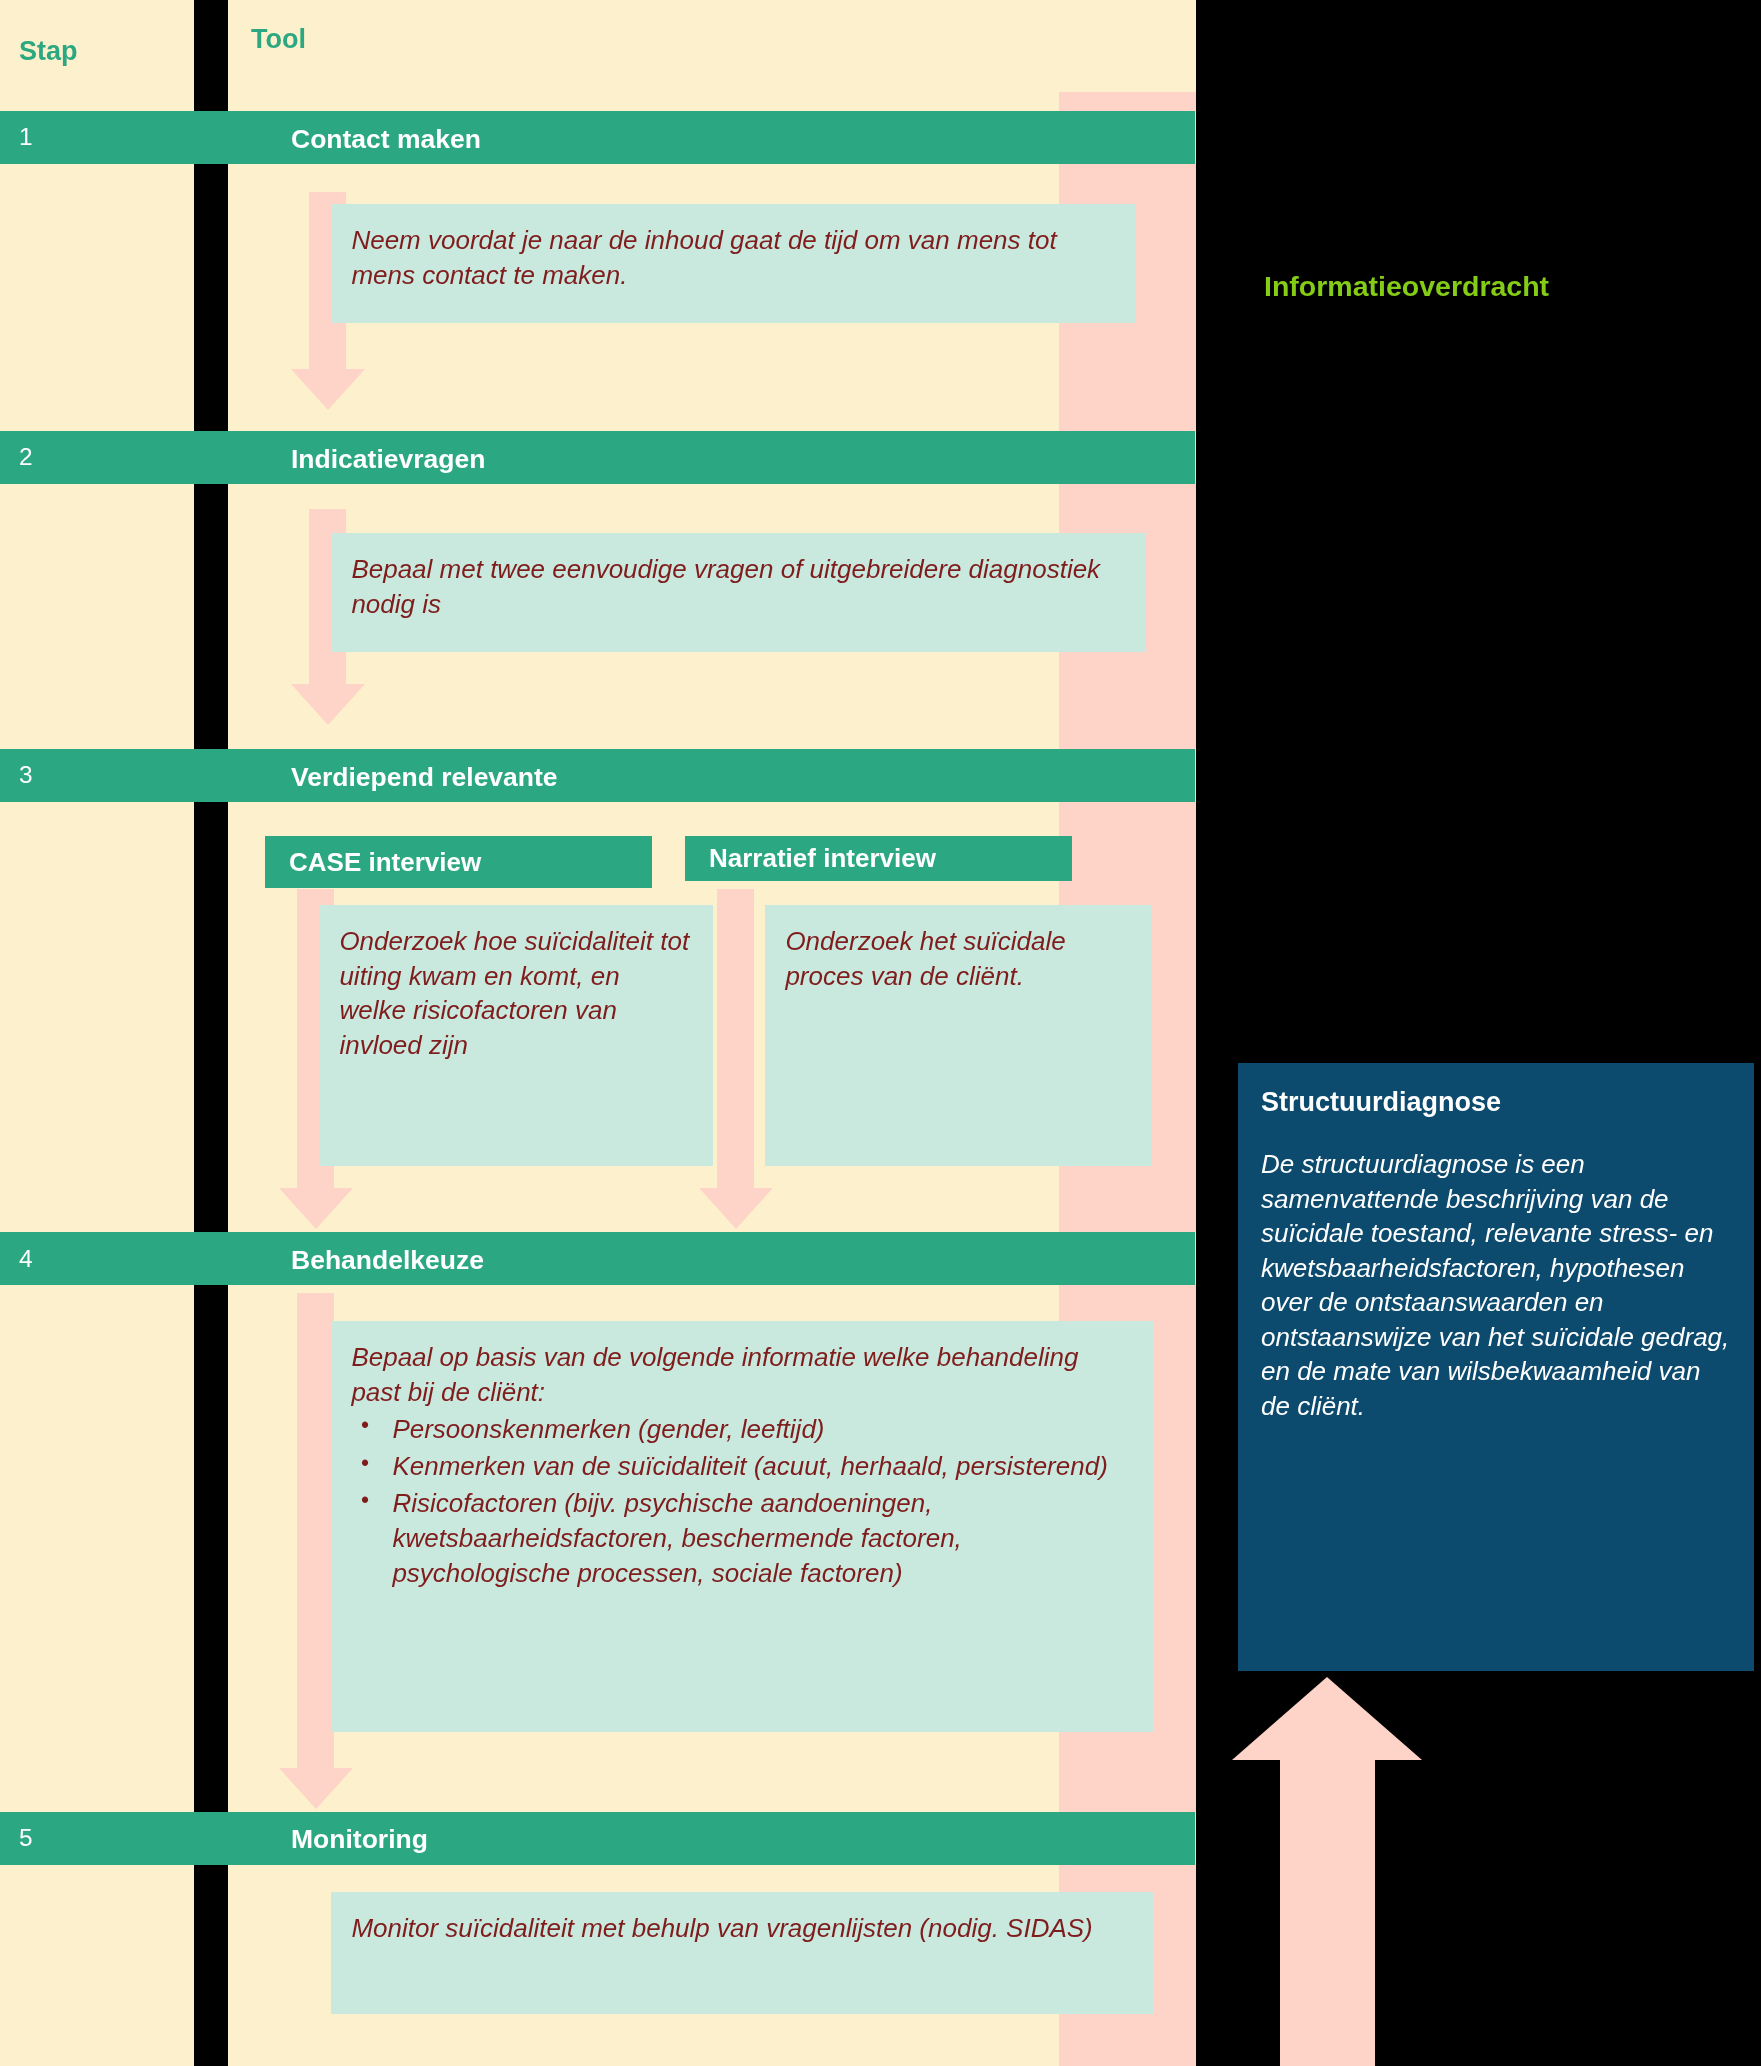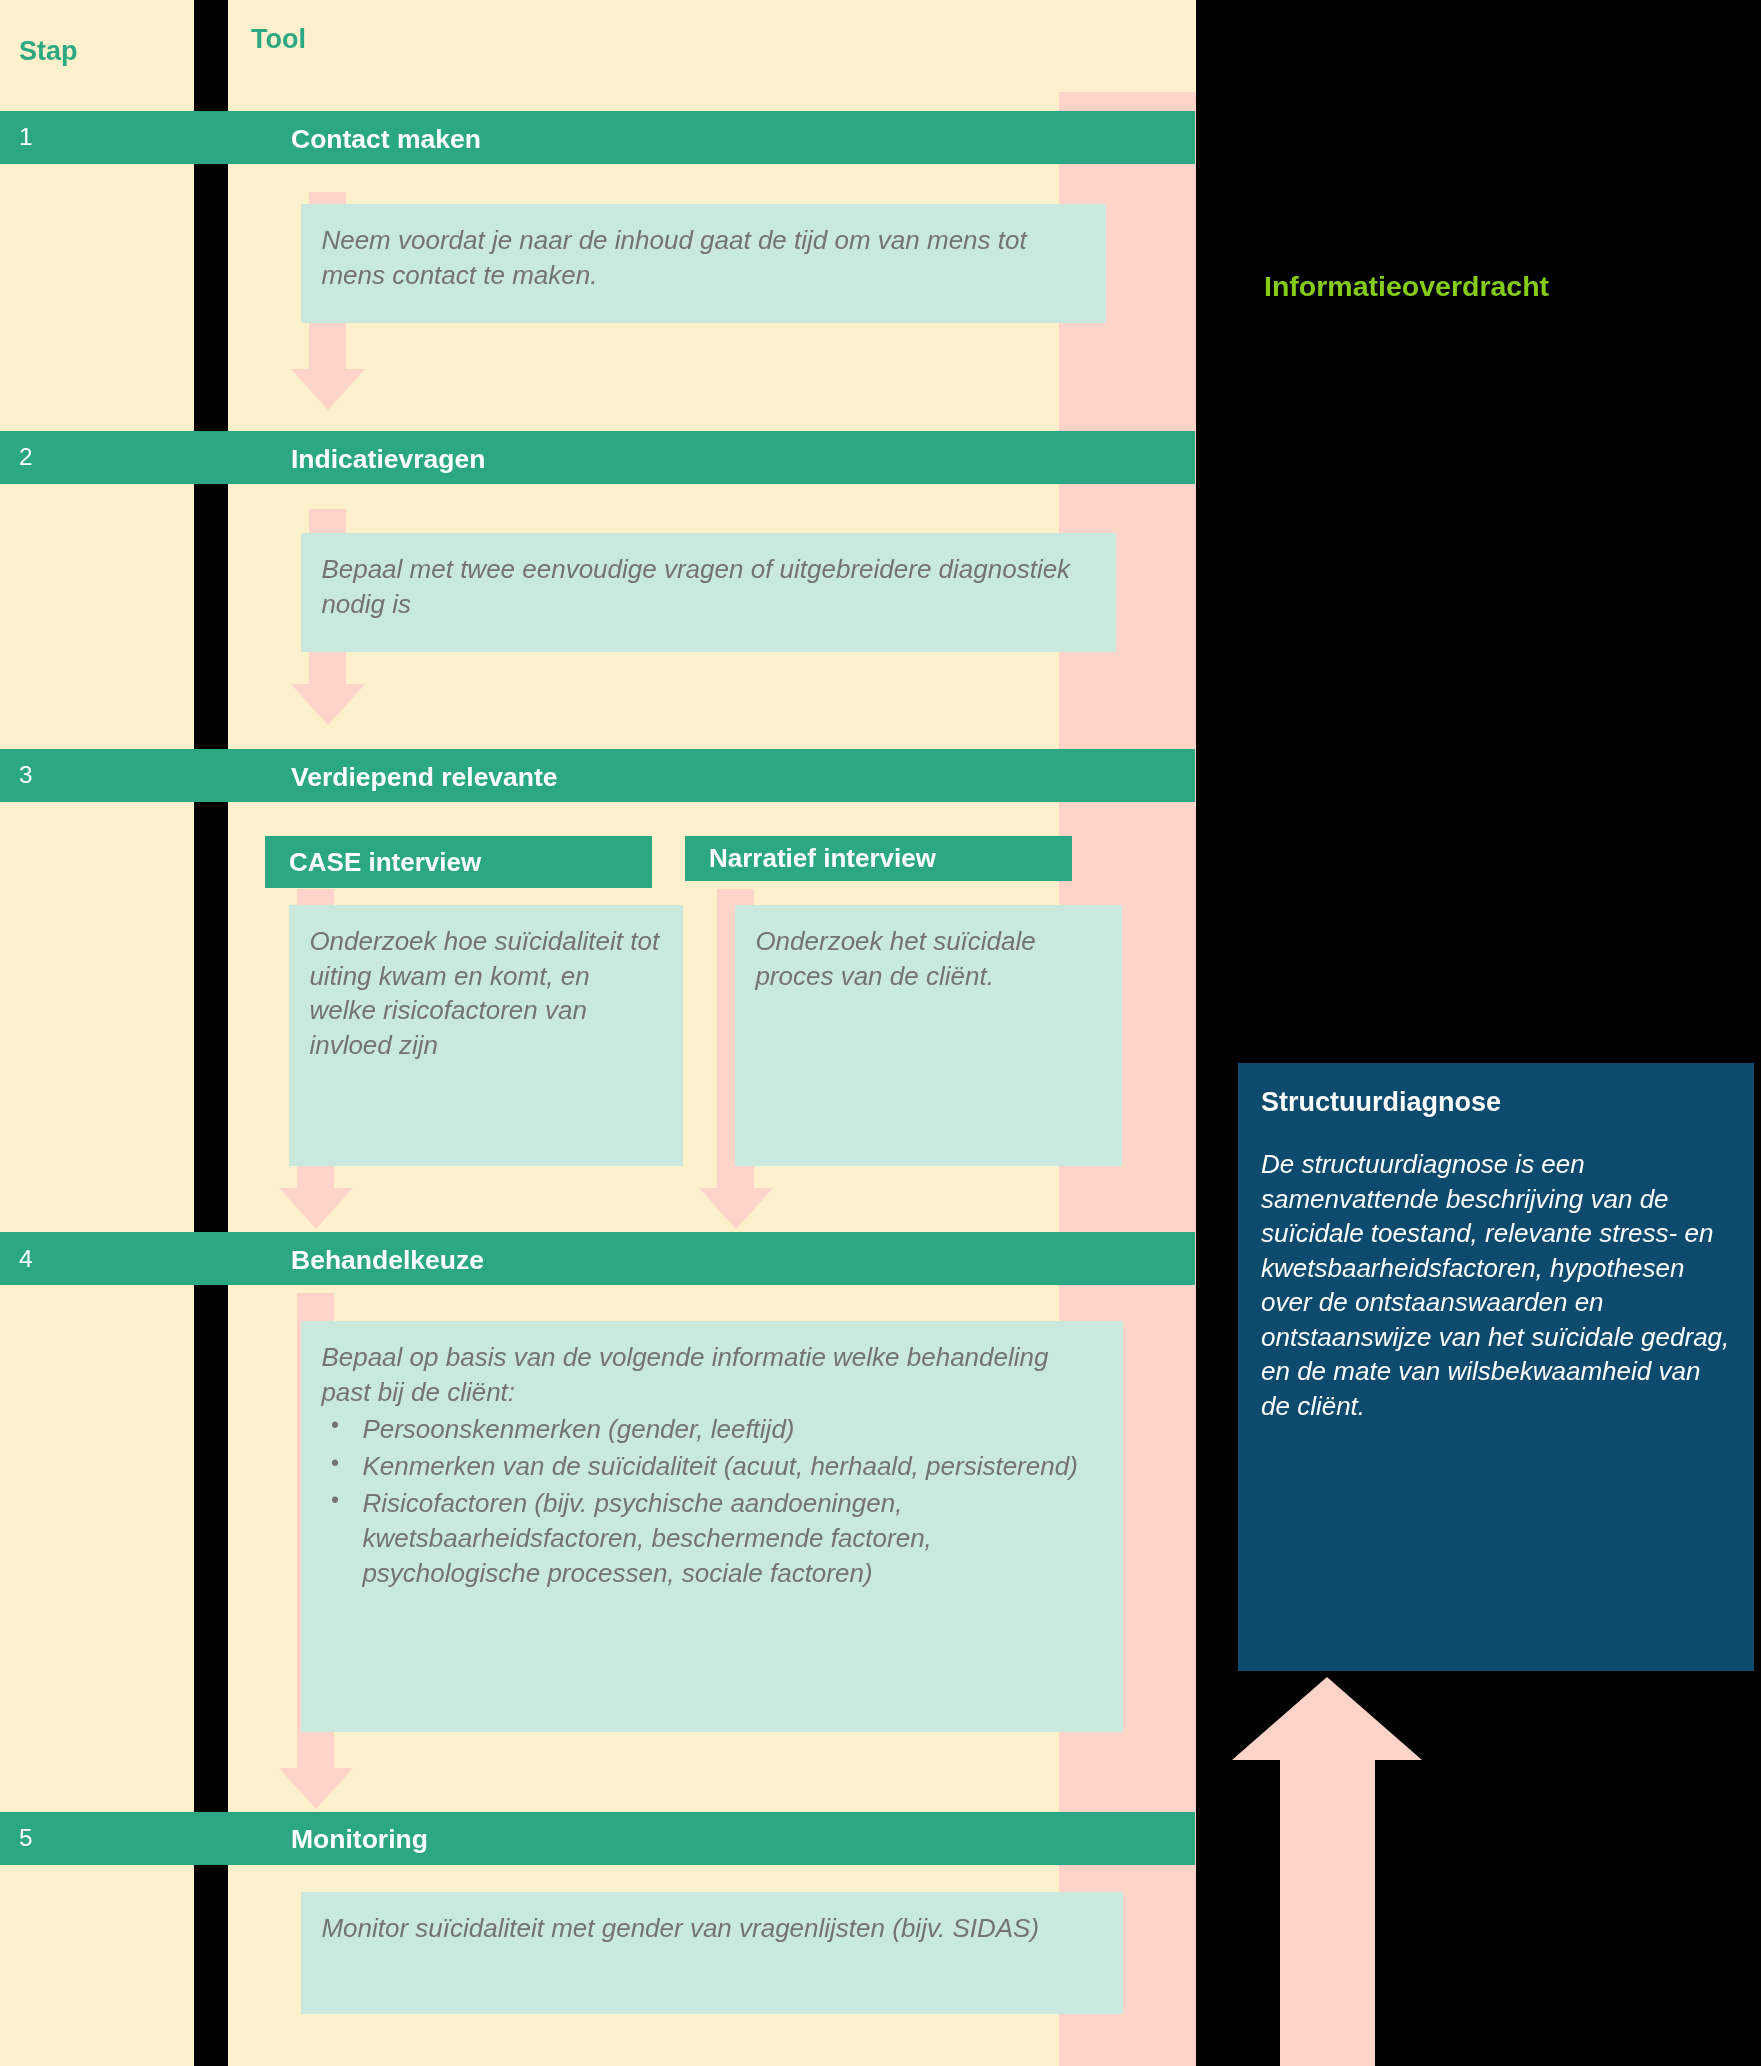--- a/index.html
+++ b/index.html
@@ -53,25 +53,26 @@
 
   
   .hdr{
     position:absolute; color:#2BA881; font-size:27px; font-weight:700; line-height:1;
   }
 
   
   .mint{
     position:absolute;
     background:#C9E8DE;
-    color:#737373;
+    color:#7f1d1d;
     font-style:italic;
     font-size:26px;
     line-height:1.33;
     box-sizing:border-box;
+    margin-left:30px;
   }
   .mint .inner{ padding:19px 20.4px 19px 20.4px; }
 
   .mint ul{ margin:0; padding:0; list-style:none; }
   .mint li{
     position:relative; padding-left:41px; margin-top:2.7px;
   }
   .mint li .bul{
     position:absolute; left:9.5px; top:-1.4px; font-size:23px; font-style:normal;
   }
@@ -230,21 +231,21 @@
         </li>
       </ul>
     </div>
   </div>
 
   <div class="step-bar" style="top:1812px; width:1195px;"></div>
   <div class="step-num" style="top:1826px;">5</div>
   <div class="step-title" style="top:1826px;">Monitoring</div>
 
   <div class="mint" style="left:301px; top:1892px; width:822px; height:122px;">
-    <div class="inner">Monitor suïcidaliteit met gender van vragenlijsten (bijv. SIDAS)</div>
+    <div class="inner">Monitor suïcidaliteit met behulp van vragenlijsten (nodig. SIDAS)</div>
   </div>
 
   <div class="info-label" style="left:1264px; top:272px;">Informatieoverdracht</div>
 
   <div class="big-arrow-up" style="left:1232px; top:1677px; width:190px; height:389px;">
     <div class="head"></div>
     <div class="shaft" style="left:48px; top:83px; width:95px; height:306px;"></div>
   </div>
 
   <div class="struct-box" style="left:1238px; top:1063px; width:516px; height:608px;">

